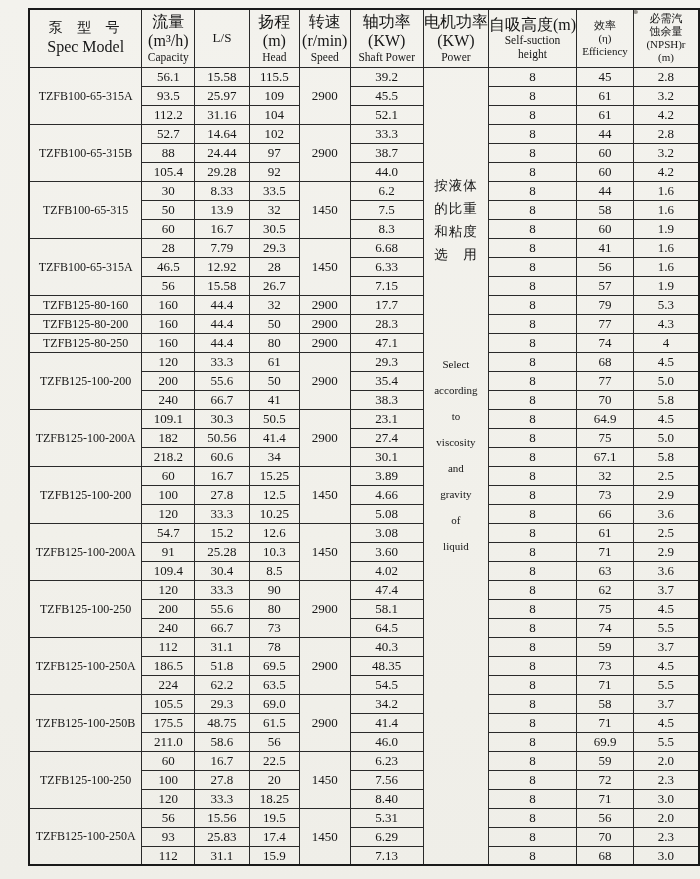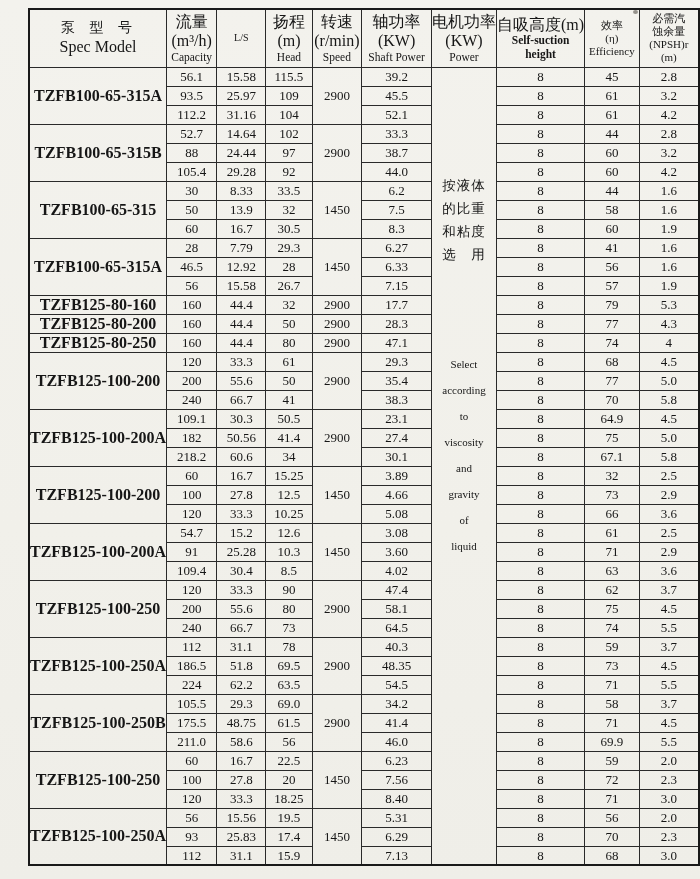--- a/index.html
+++ b/index.html
@@ -20,28 +20,28 @@
     border:1px solid #2a2a2a;
     padding:0;margin:0;
     text-align:center;vertical-align:middle;
     font-weight:normal;
     white-space:nowrap;
     overflow:hidden;
   }
   thead tr{height:58px;}
   tbody tr{height:19px;}
   tbody td{font-size:13px;line-height:1;}
-  td.model{font-size:16px;font-weight:bold;}
+  td.model{font-size:12px;}
   td.speed{font-size:13px;}
   th div{font-size:16px;line-height:1.2;}
   th.h-model div.l0{font-size:14px;letter-spacing:3px;font-family:Liberation Mono, monospace;}
   th.h-model div.l1{font-size:16px;}
-  th.h-ls div{font-size:10px;}
+  th.h-ls div{font-size:13px;}
   th.h-efficiency div, th.h-npsh div{font-size:11px;line-height:1.18;}
-  th.h-suction div.l1, th.h-suction div.l2{font-size:11.5px;font-weight:bold;}
+  th.h-suction div.l1, th.h-suction div.l2{font-size:11.5px;}
   th.h-shaft_power div.l2, th.h-capacity div.l2, th.h-speed div.l2,
   th.h-head div.l2, th.h-power div.l2{font-size:11.5px;}
   td.power{vertical-align:top;}
   .power-note{display:flex;flex-direction:column;align-items:center;width:100%;}
   .power-note .zh{margin-top:108px;display:flex;flex-direction:column;gap:4px;}
   .power-note .zh div{font-size:13.5px;line-height:19px;letter-spacing:1px;}
   .power-note .en{margin-top:91px;display:flex;flex-direction:column;gap:8px;}
   .power-note .en div{font-size:11px;line-height:18px;}
   .speck{position:absolute;width:5px;height:4px;background:#6d6a62;border-radius:50%;right:62px;top:10px;opacity:.7;}
 </style>
@@ -222,21 +222,21 @@
           <td class="num">8</td>
           <td class="num">60</td>
           <td class="num">1.9</td>
         </tr>
         <tr>
           <td class="model" rowspan="3">TZFB100-65-315A</td>
           <td class="num">28</td>
           <td class="num">7.79</td>
           <td class="num">29.3</td>
           <td class="speed" rowspan="3">1450</td>
-          <td class="num">6.27</td>
+          <td class="num">6.68</td>
           <td class="num">8</td>
           <td class="num">41</td>
           <td class="num">1.6</td>
         </tr>
         <tr>
           <td class="num">46.5</td>
           <td class="num">12.92</td>
           <td class="num">28</td>
           <td class="num">6.33</td>
           <td class="num">8</td>

